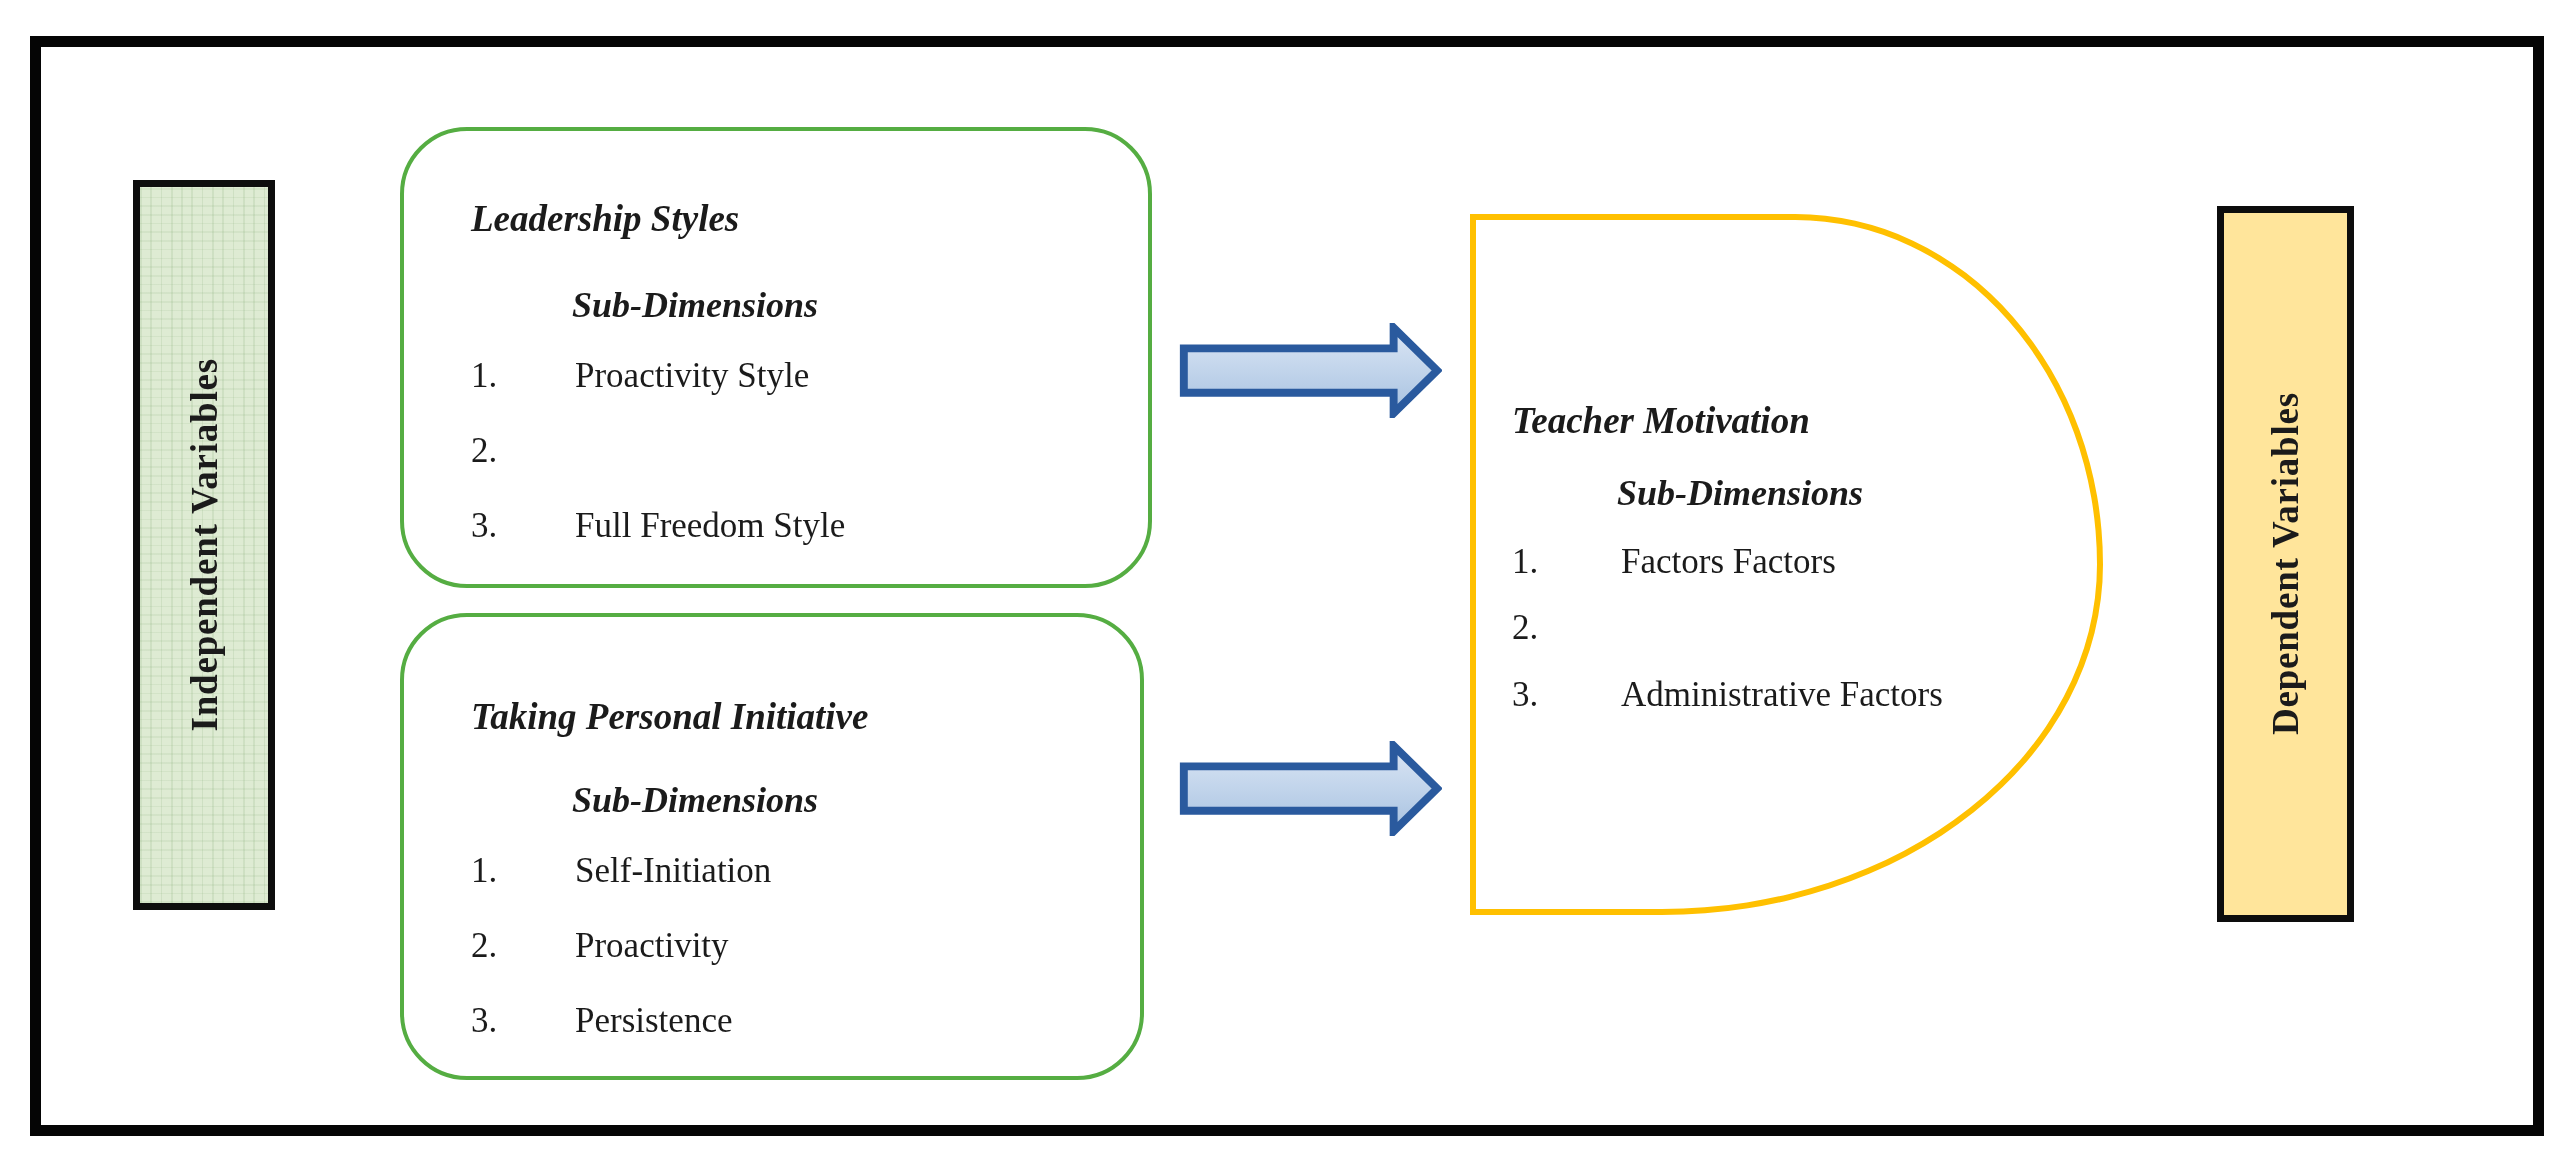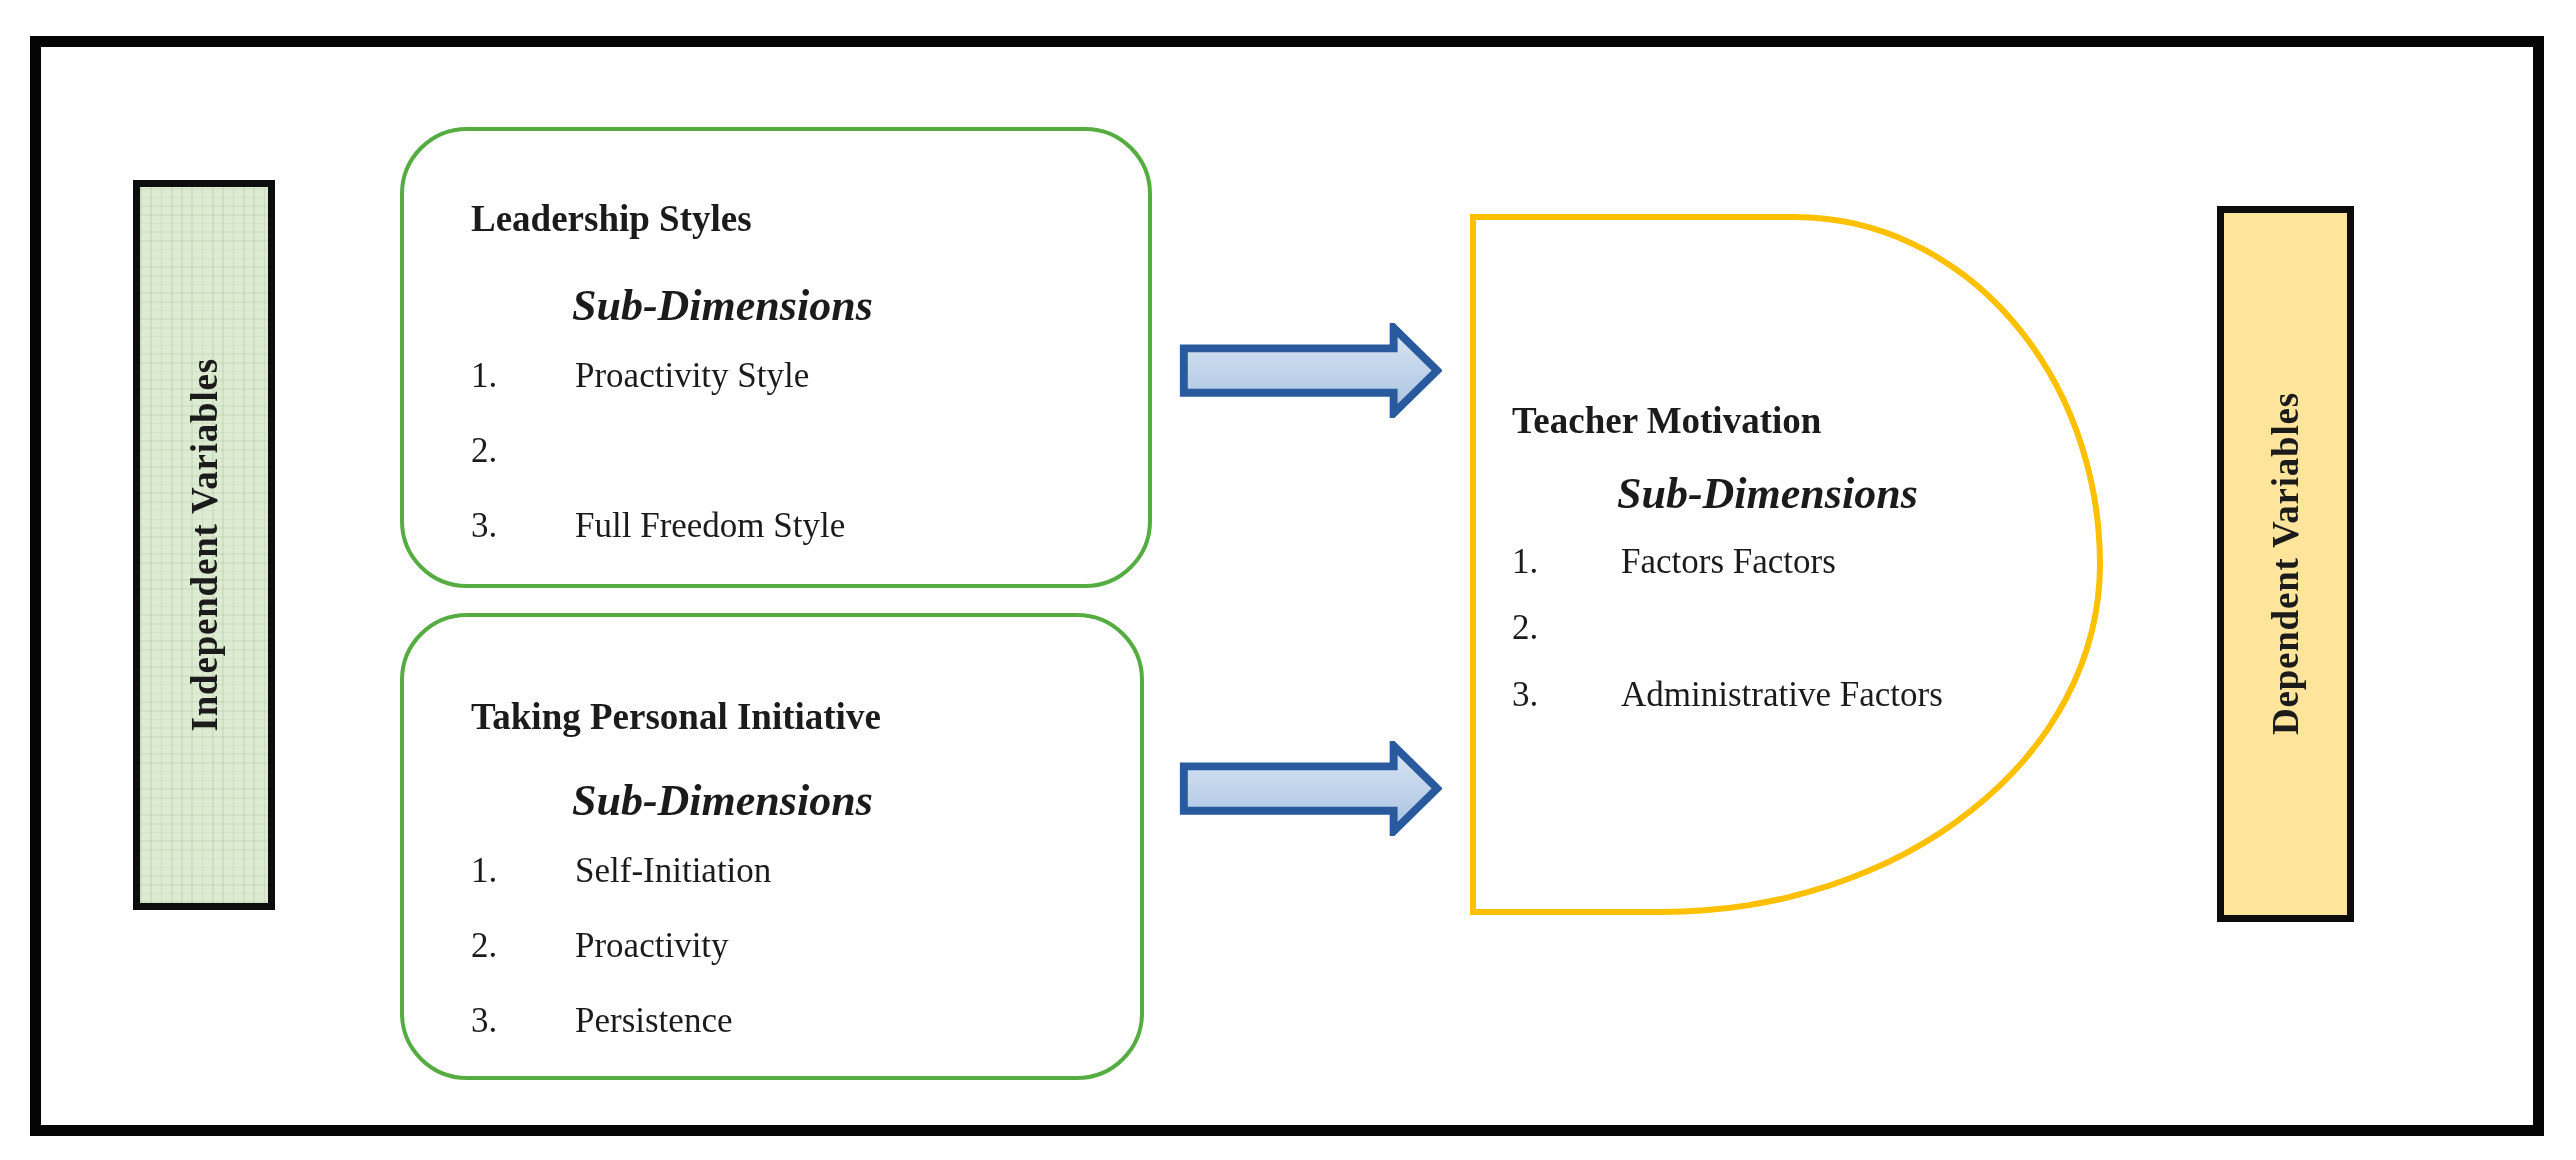--- a/index.html
+++ b/index.html
@@ -41,23 +41,23 @@
   }
 
   
   .panel{
     position:absolute;background:#ffffff;
     border:4.7px solid #55ad42;border-radius:67px;
   }
   .panel.p1{left:400px;top:127px;width:752px;height:461px;padding:63px 24px 0 67px;}
   .panel.p2{left:400px;top:613px;width:744px;height:467px;padding:75px 27px 0 67px;}
 
-  .ttl{font-weight:bold;font-size:37px;line-height:49px;margin:0 0 38px 0;}
+  .ttl{font-weight:bold;font-size:37px;line-height:49px;margin:0 0 38px 0;font-style:italic;}
   .p2 .ttl{margin-bottom:35px;}
-  .sub{font-weight:bold;font-style:italic;font-size:44px;line-height:49px;margin:0 0 20.6px 101px;}
+  .sub{font-weight:bold;font-style:italic;font-size:36px;line-height:49px;margin:0 0 20.6px 101px;}
   .rows{margin:0;padding:0;}
   .row{display:flex;line-height:49px;font-size:35px;margin:0 0 26px 0;}
   .row .num{width:104px;flex:0 0 auto;}
   .row .itx{flex:1 1 auto;}
 
   
   .arrow{position:absolute;width:263px;height:95px;}
   .a1{left:1179px;top:323px;}
   .a2{left:1179px;top:741px;}
 

